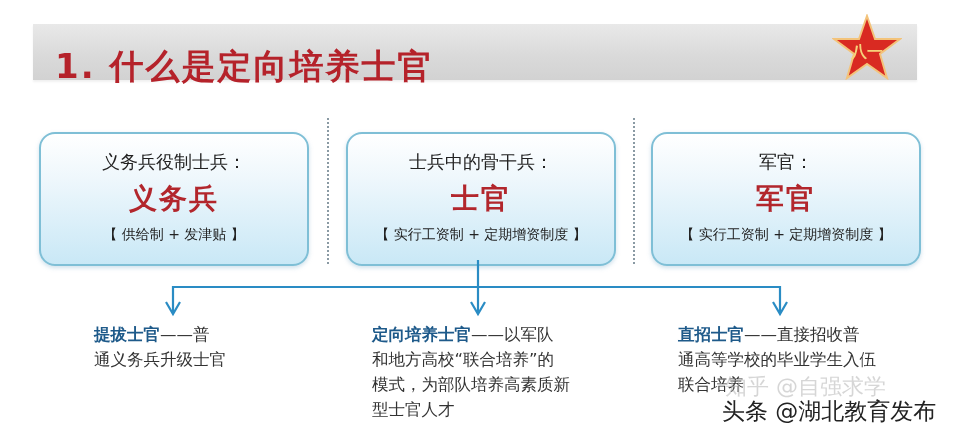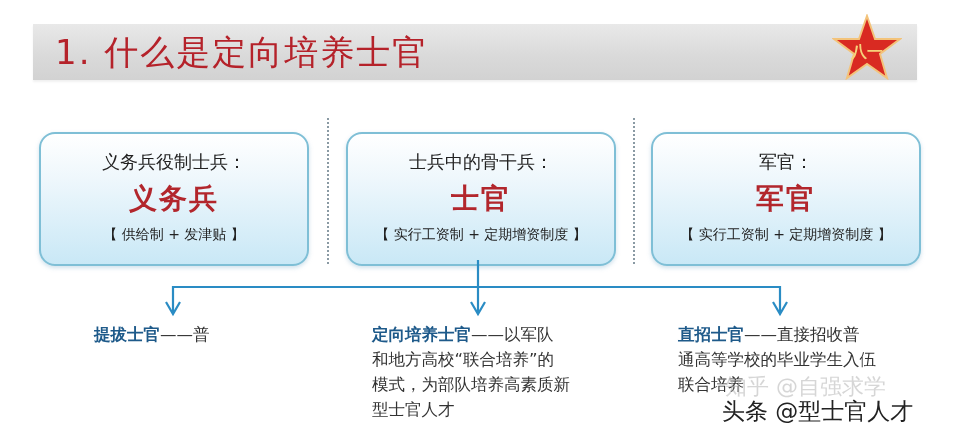--- a/index.html
+++ b/index.html
@@ -5,21 +5,21 @@
     html, body { margin: 0; padding: 0; background: #ffffff; }
     body { width: 960px; height: 434px; position: relative; overflow: hidden;
            font-family: "DejaVu Sans", "Liberation Sans", sans-serif; }
 
     .title-bar {
       position: absolute; left: 33px; top: 24px; width: 884px; height: 56px;
       background: linear-gradient(to bottom, #e9e9e9 0%, #dadada 55%, #d2d2d2 100%);
       box-shadow: 0 2px 2px rgba(0,0,0,0.06);
     }
     .title-text {
-      position: absolute; left: 22px; top: 6px; font-size: 34px; font-weight: normal;
+      position: absolute; left: 22px; top: 20px; font-size: 34px; font-weight: bold;
       color: #b5222a; letter-spacing: 2px; line-height: 44px;
     }
     .star {
       position: absolute; left: 832px; top: 14px; width: 70px; height: 66px;
     }
 
     .card {
       position: absolute; top: 132px; width: 266px; height: 130px;
       border: 2px solid #7fbfd6; border-radius: 16px;
       background: linear-gradient(to bottom, #ffffff 0%, #eef7fc 35%, #c9e8f6 100%);
@@ -73,27 +73,28 @@
     <line x1="478" y1="260" x2="478" y2="312"></line>
     <polyline points="173,312 173,287 780,287 780,312"></polyline>
     <polyline points="166,302 173,314 180,302"></polyline>
     <polyline points="471,302 478,314 485,302"></polyline>
     <polyline points="773,302 780,314 787,302"></polyline>
   </g>
 </svg>
 
 <div class="desc" style="left:94px; top:322px; width:190px;">
   <span class="lead">提拔士官</span><span>——</span><span>普</span><br>
+  <span>通义务兵升级士官</span>
 </div>
 <div class="desc" style="left:372px; top:322px; width:240px;">
   <span class="lead">定向培养士官</span><span>——</span><span>以军队</span><br>
   <span>和地方高校“联合培养”的</span><br>
   <span>模式，为部队培养高素质新</span><br>
   <span>型士官人才</span>
 </div>
 <div class="desc" style="left:678px; top:322px; width:240px;">
   <span class="lead">直招士官</span><span>——</span><span>直接招收普</span><br>
   <span>通高等学校的毕业学生入伍</span><br>
   <span>联合培养</span>
 </div>
 
 <div style="position:absolute; left:725px; top:372px; font-size:22px; color:rgba(180,180,180,0.55); white-space:nowrap;">知乎 @自强求学</div>
-<div style="position:absolute; left:722px; top:396px; font-size:23px; color:#222; white-space:nowrap; text-shadow: 0 0 2px #fff, 0 0 2px #fff;">头条 @型士官人才</div>
+<div style="position:absolute; left:722px; top:396px; font-size:23px; color:#222; white-space:nowrap; text-shadow: 0 0 2px #fff, 0 0 2px #fff;">头条 @湖北教育发布</div>
 
 </body></html>

